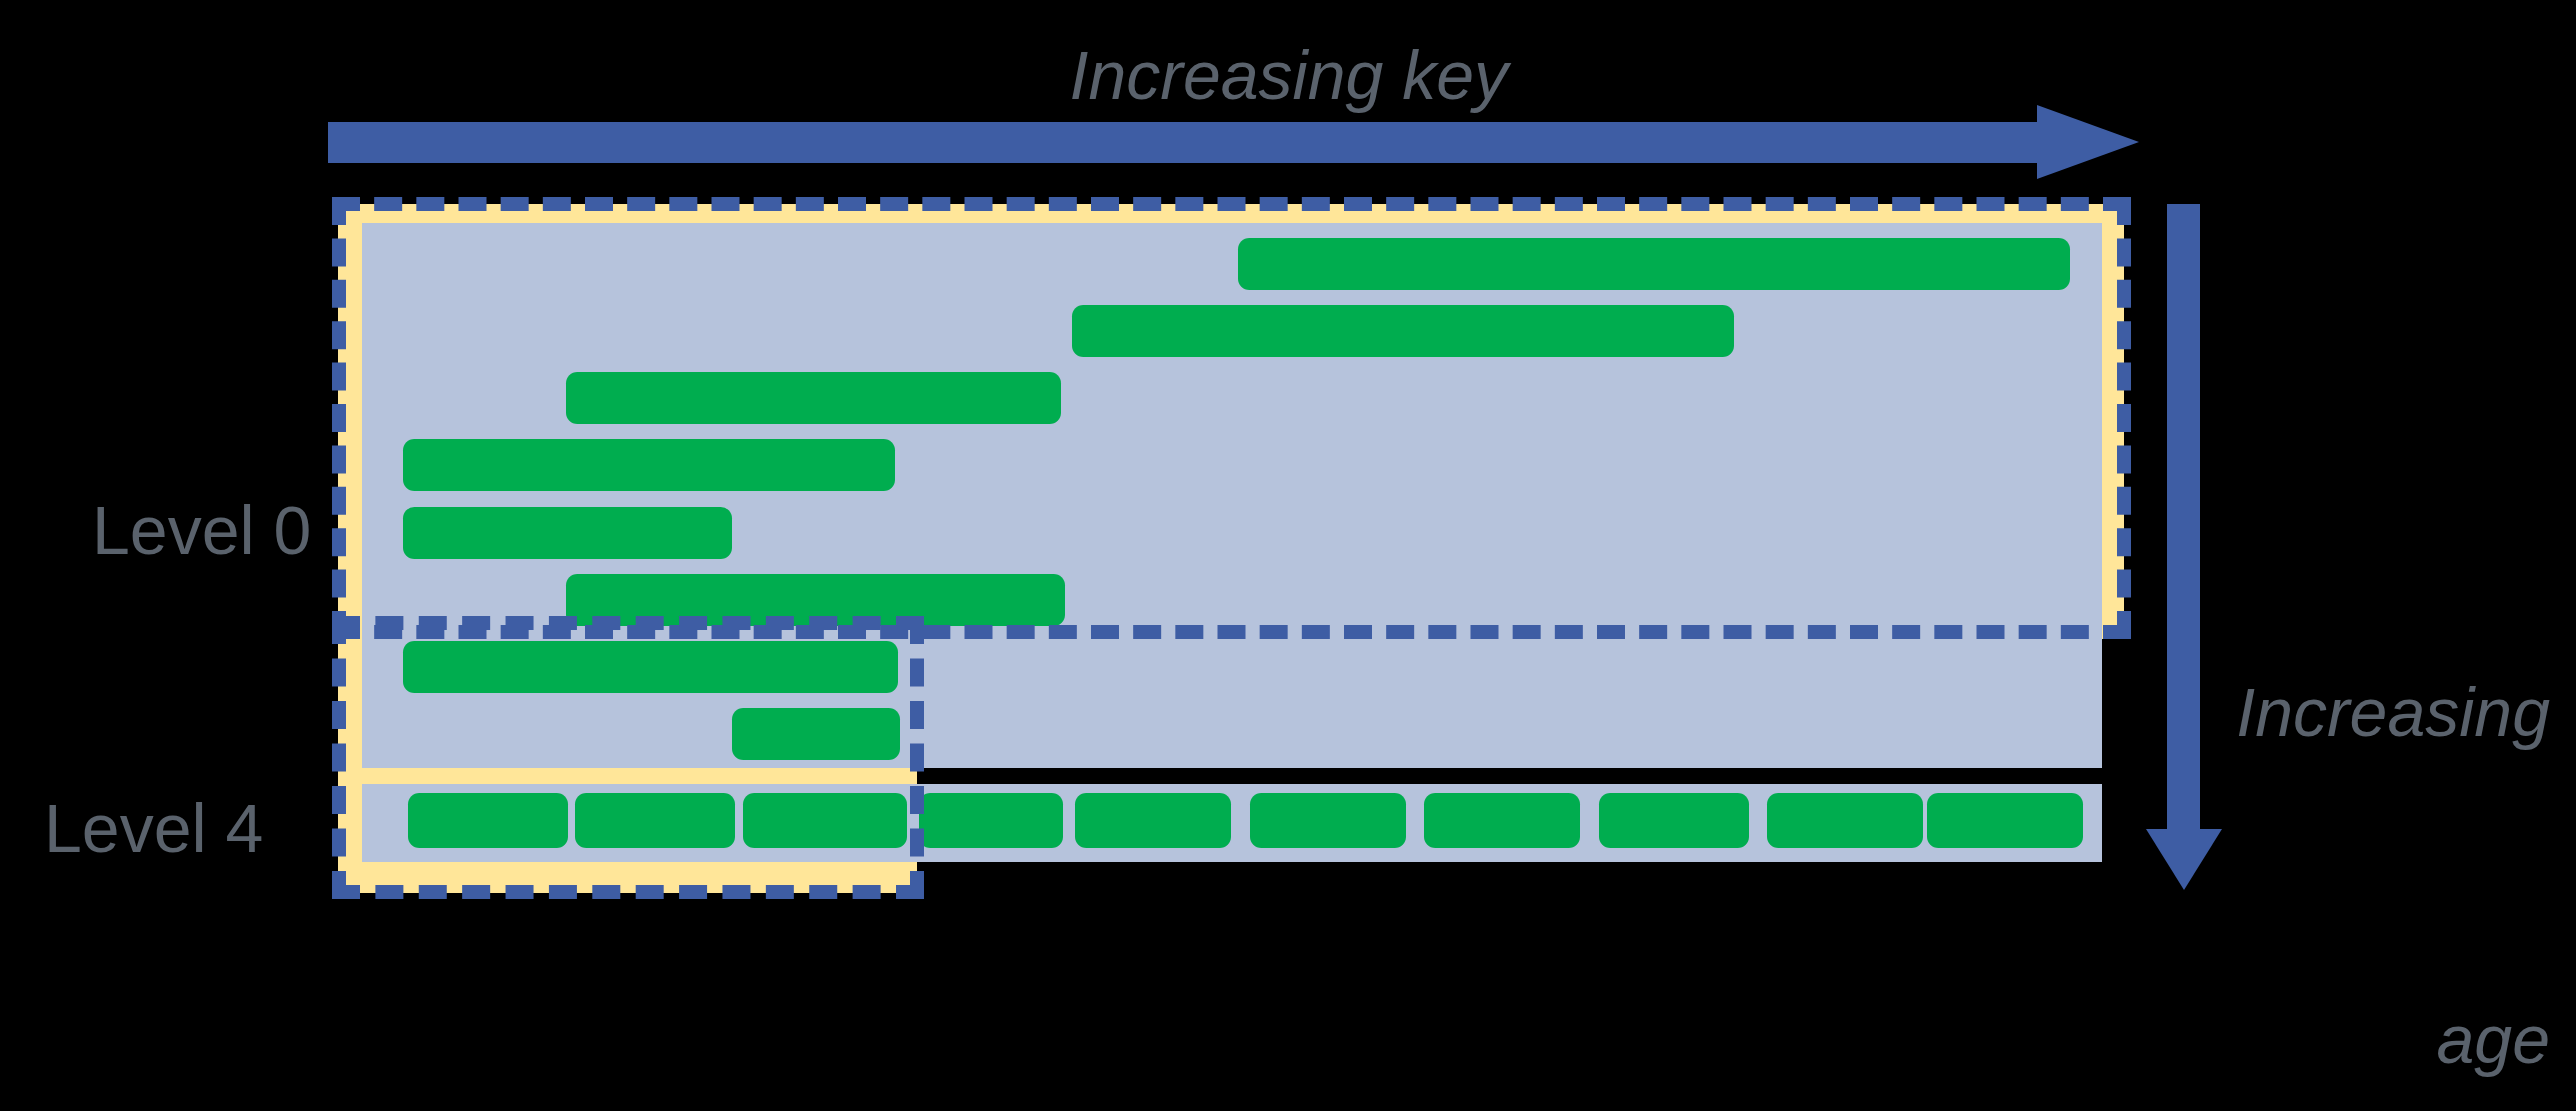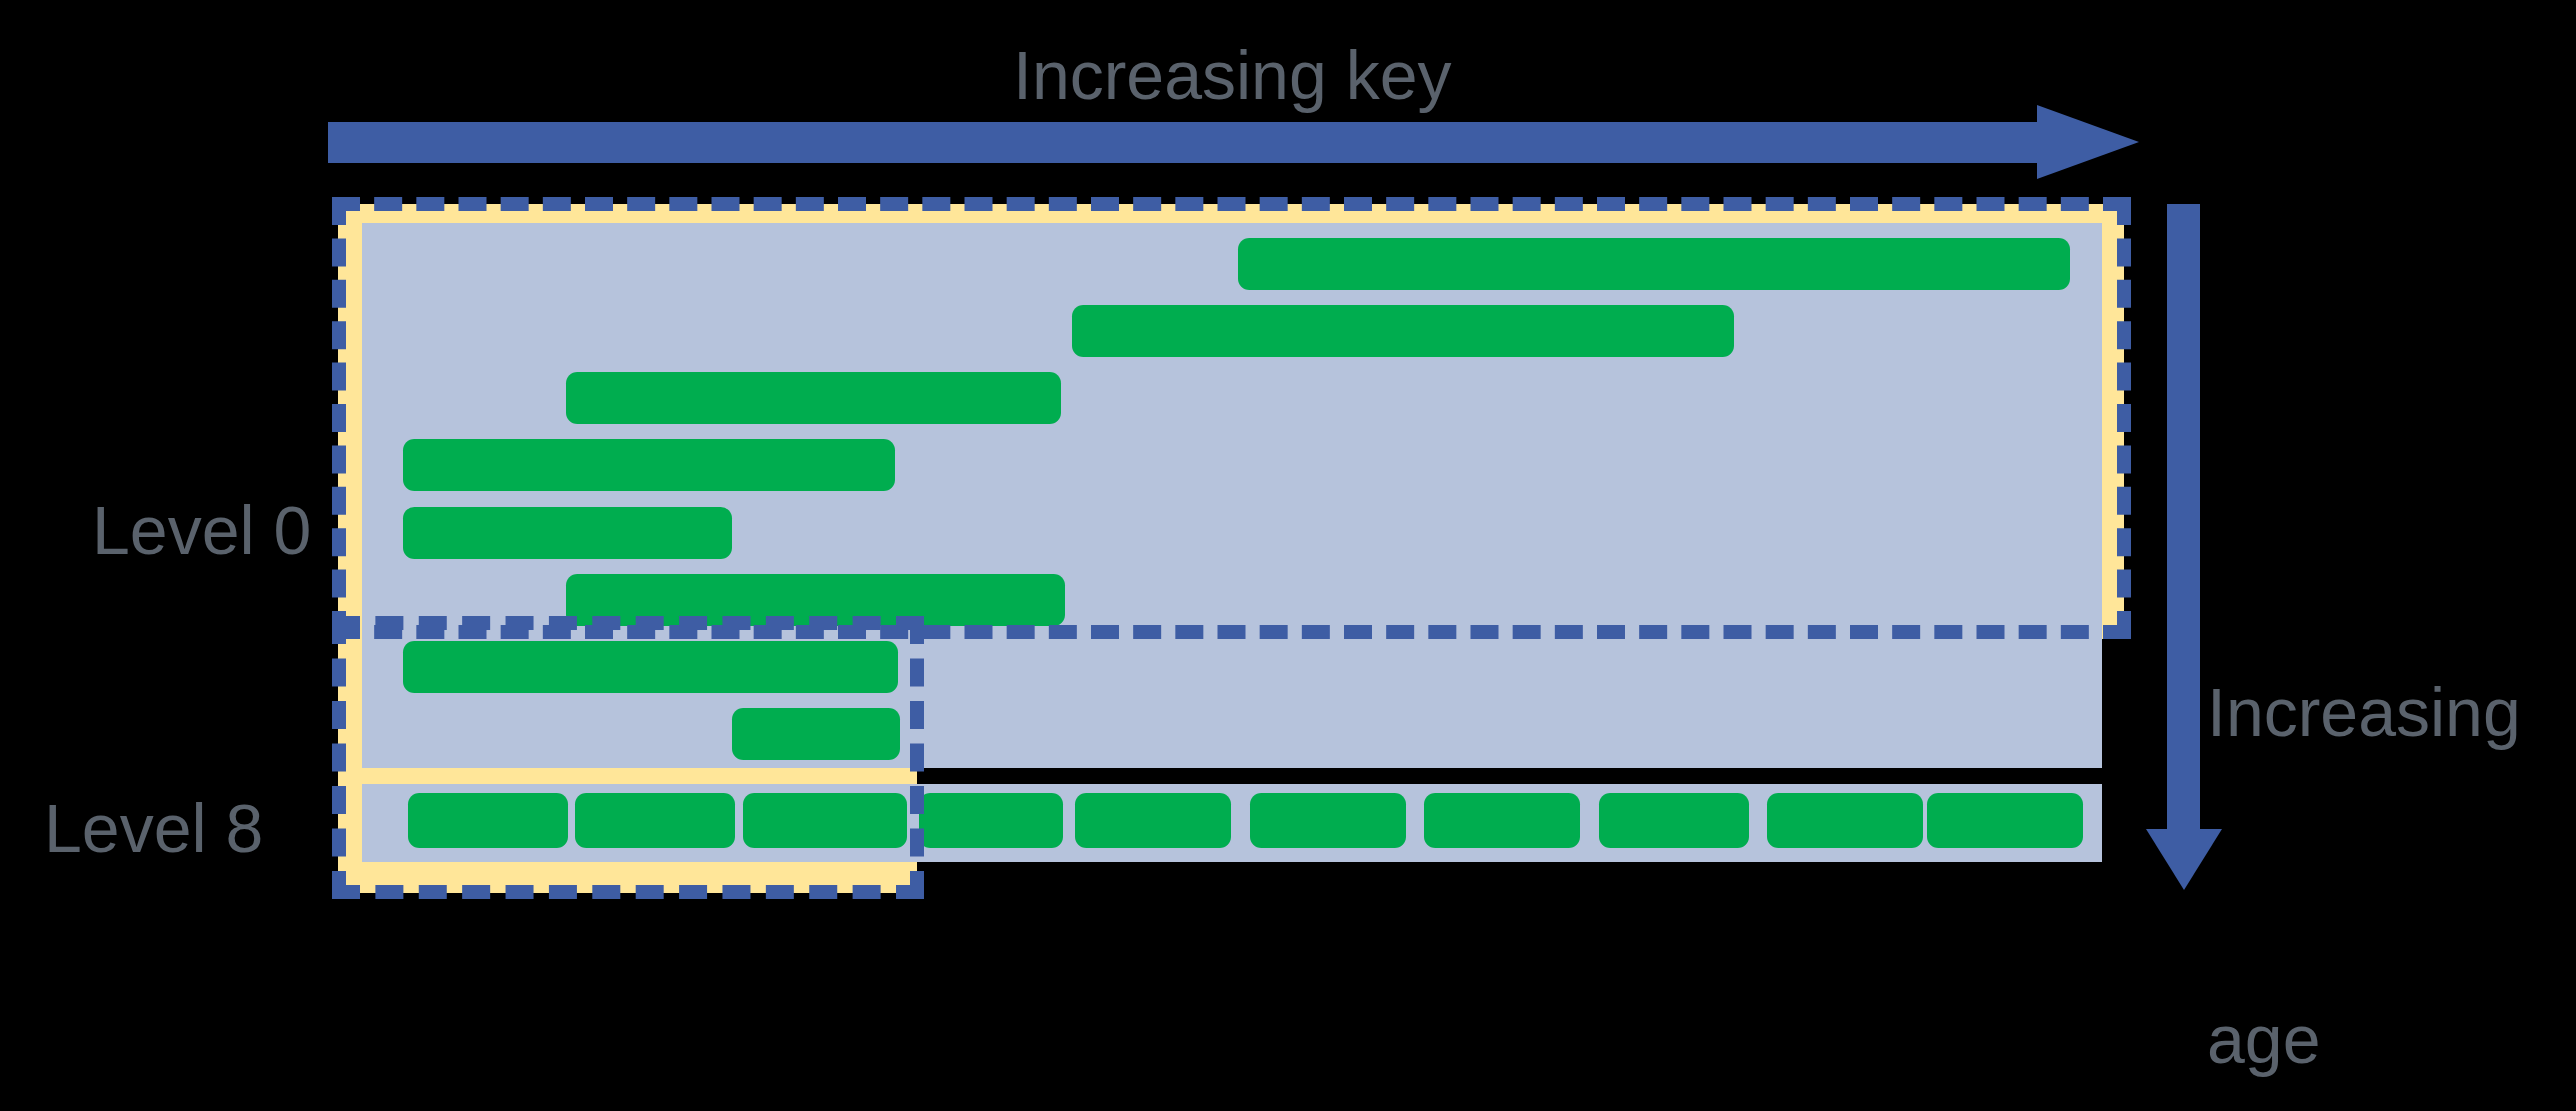--- a/index.html
+++ b/index.html
@@ -1,20 +1,20 @@
 <!DOCTYPE html>
 <html style="font-size:11.3px"><head>
 <meta charset="utf-8">
 <style>
   html,body{margin:0;padding:0;background:#000;}
   .stage{position:relative;width:2576px;height:1111px;background:#000;overflow:hidden;
          font-family:"Liberation Sans",sans-serif;}
   .abs{position:absolute;}
   .txt{color:var(--text-gray);font-size:68px;line-height:109px;white-space:pre;}
-  .center{text-align:left;}
+  .center{text-align:right;font-style:italic;}
 
   
   #key-arrow-shaft{left:328px;top:122px;width:1710px;height:41px;background:var(--arrow-blue);}
   #key-arrow-head{left:2037px;top:105px;width:0;height:0;
       border-top:37px solid transparent;border-bottom:37px solid transparent;
       border-left:102px solid var(--arrow-blue);}
   #age-arrow-shaft{left:2167px;top:204px;width:33px;height:626px;background:var(--arrow-blue);}
   #age-arrow-head{left:2146px;top:829px;width:0;height:0;
       border-left:38px solid transparent;border-right:38px solid transparent;
       border-top:61px solid var(--arrow-blue);}
@@ -84,21 +84,21 @@
   <div class="abs" id="age-arrow-head"></div>
 
   <div class="abs txt center" id="increasing-key-label">Increasing key</div>
 
   <div class="abs txt center" id="increasing-age-label">
     <div>Increasing</div>
     <div>age</div>
   </div>
 
   <div class="abs txt" id="level0-label">Level 0</div>
-  <div class="abs txt" id="level1-label">Level 8</div>
+  <div class="abs txt" id="level1-label">Level 4</div>
 
   <div class="abs txt center" id="l0l0-label">
   </div>
 
   <div class="abs txt center" id="l0l1-label">
     <div>L0-&gt;L1</div>
     
   </div>
 
 </div>

